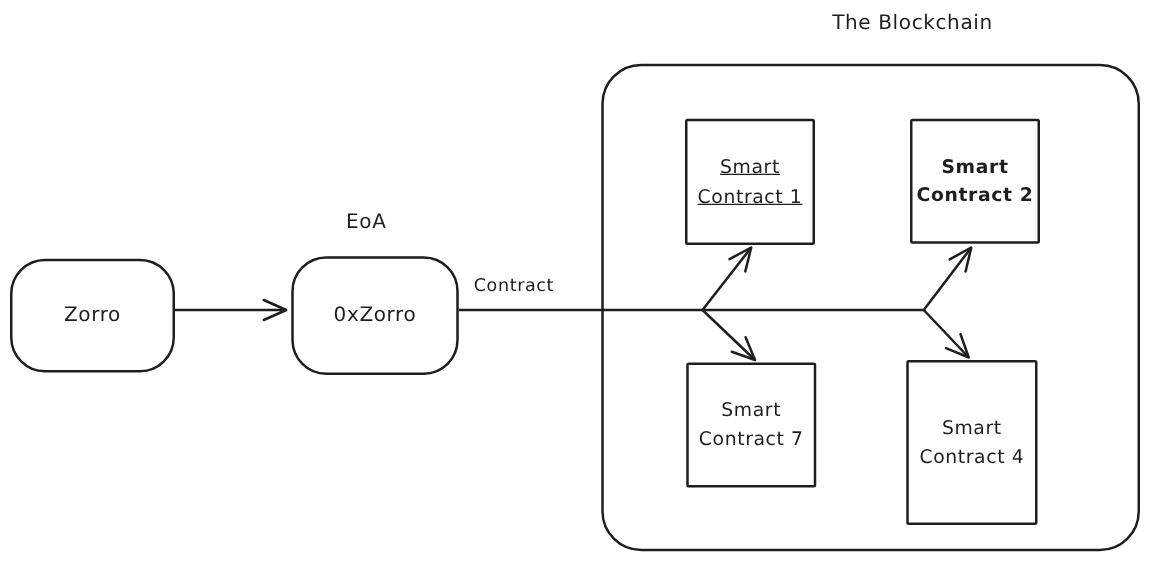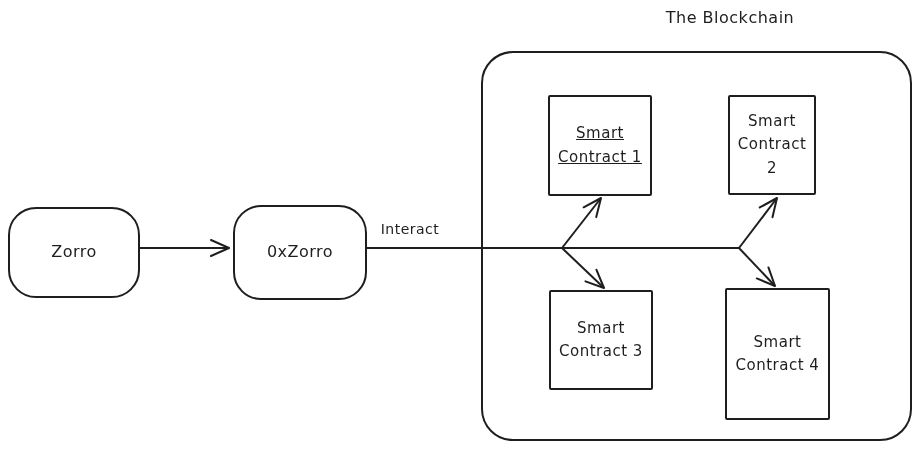--- a/index.html
+++ b/index.html
@@ -85,40 +85,41 @@
 
     <path d="M562,248 L604,288" stroke="#1e1e1e" stroke-width="2" fill="none" marker-end="url(#arrowOpen)"></path>
 
     <path d="M739,248 L777,198" stroke="#1e1e1e" stroke-width="2" fill="none" marker-end="url(#arrowOpen)"></path>
 
     <path d="M739,248 L775,286" stroke="#1e1e1e" stroke-width="2" fill="none" marker-end="url(#arrowOpen)"></path>
   </svg>
 
   <div class="float-label label-lg" style="left:600px; top:8px; width:260px;">The Blockchain</div>
 
+  <div class="float-label label-lg" style="left:253px; top:167px; width:80px;">EoA</div>
 
-  <div class="float-label label-sm" style="left:379px; top:221px; width:62px;">Interact</div>
+  <div class="float-label label-sm" style="left:379px; top:221px; width:62px;">Contract</div>
 
   <div class="node node-rounded" style="left:8px; top:207px; width:132px; height:91px;">
     <span>Zorro</span>
   </div>
 
   <div class="node node-rounded" style="left:233px; top:205px; width:134px; height:95px;text-align:right;">
     <span>0xZorro</span>
   </div>
 
   <div class="node node-square" style="left:548px; top:95px; width:104px; height:101px;text-decoration:underline;">
     <span>Smart Contract 1</span>
   </div>
 
-  <div class="node node-square" style="left:728px; top:95px; width:88px; height:100px;">
+  <div class="node node-square" style="left:728px; top:95px; width:104px; height:100px;font-weight:bold;">
     <span>Smart Contract 2</span>
   </div>
 
   <div class="node node-square" style="left:549px; top:290px; width:104px; height:100px;">
-    <span>Smart Contract 3</span>
+    <span>Smart Contract 7</span>
   </div>
 
   <div class="node node-square" style="left:725px; top:288px; width:105px; height:132px;">
     <span>Smart Contract 4</span>
   </div>
 
 </div>
 
 </body></html>

